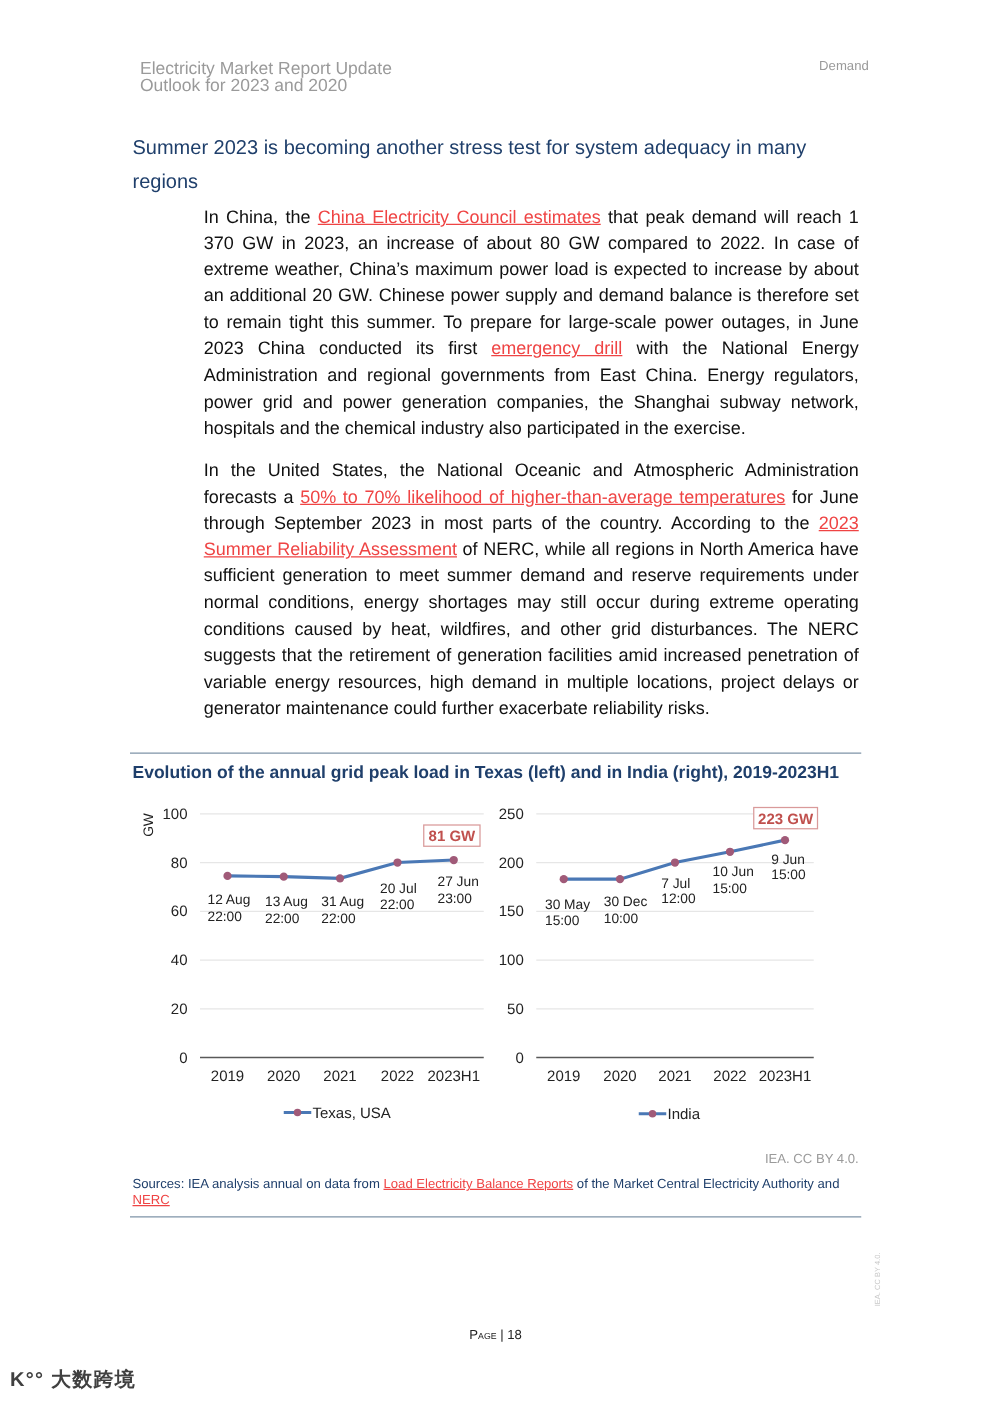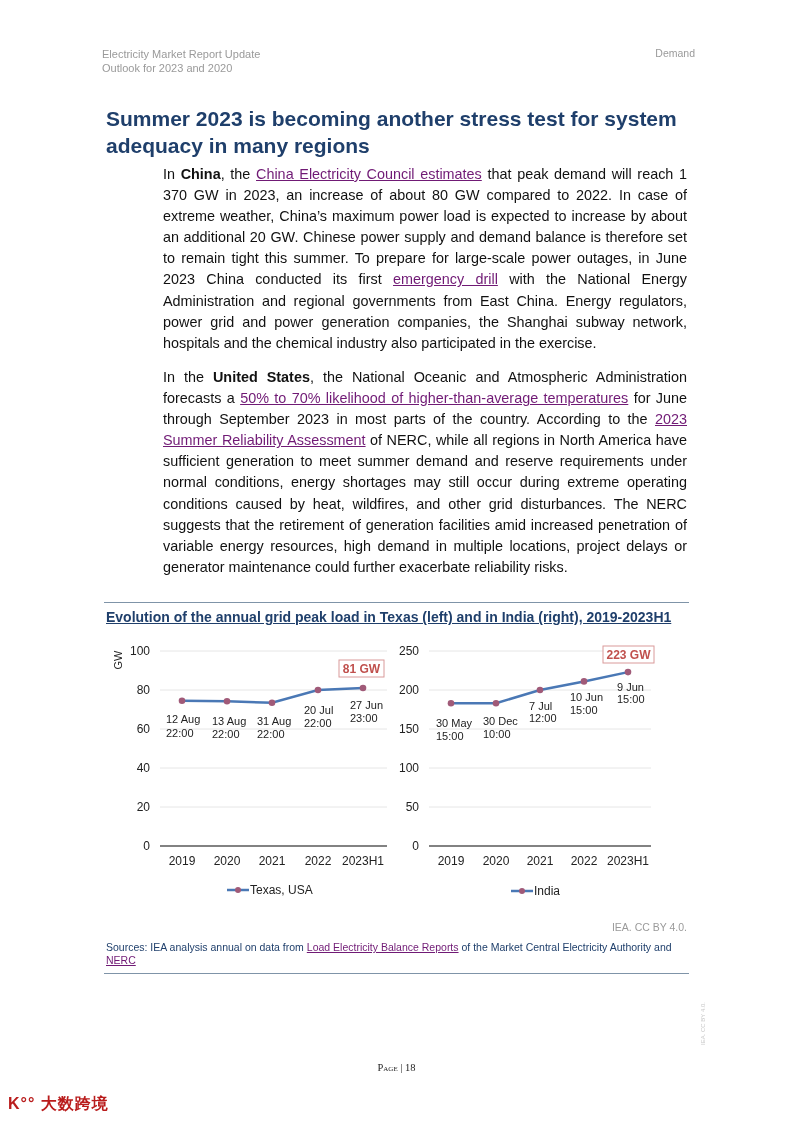--- a/index.html
+++ b/index.html
@@ -1,34 +1,34 @@
 <!DOCTYPE html>
 <html><head>
 <meta charset="utf-8">
 <style>
   html, body { margin: 0; padding: 0; background: #ffffff; }
   body { width: 793px; height: 1122px; position: relative; overflow: hidden; font-family: "Liberation Sans", sans-serif; color: #111; }
-  .hdr-left { position: absolute; left: 102px; top: 47px; font-size: 11px; line-height: 14px; color: #9a9a9a; }
+  .hdr-left { position: absolute; left: 112px; top: 47px; font-size: 14px; line-height: 14px; color: #9a9a9a; }
   .hdr-right { position: absolute; right: 98px; top: 47px; font-size: 10.5px; color: #9a9a9a; }
-  .title { position: absolute; left: 106px; top: 105px; width: 590px; font-size: 21px; line-height: 27px; font-weight: bold; color: #1f3f6b; margin: 0; }
+  .title { position: absolute; left: 106px; top: 105px; width: 590px; font-size: 16px; line-height: 27px; font-weight: normal; color: #1f3f6b; margin: 0; }
   .para { position: absolute; left: 163px; width: 524px; font-size: 14.4px; line-height: 21.1px; text-align: justify; margin: 0; color: #111; }
-  .para b { font-weight: bold; }
-  .para a, .sources a { color: #701a75; }
+  .para b { font-weight: normal; }
+  .para a, .sources a { color: #ef4444; }
   .p1 { top: 164px; }
   .p2 { top: 367px; }
   .rule { position: absolute; left: 104px; width: 585px; height: 1px; background: #7f94a8; }
-  .fig-title { position: absolute; left: 106px; top: 609px; font-size: 14px; font-weight: bold; color: #1f3f6b; text-decoration: underline; }
+  .fig-title { position: absolute; left: 106px; top: 609px; font-size: 14px; font-weight: bold; color: #1f3f6b; }
   .chart { position: absolute; top: 640px; }
   .chart svg text { font-family: "Liberation Sans", sans-serif; }
   .credit { position: absolute; right: 106px; top: 921px; font-size: 10.5px; color: #9a9a9a; }
   .sources { position: absolute; left: 106px; top: 941px; width: 585px; font-size: 10.5px; line-height: 13px; color: #1f3f6b; }
-  .page-no { position: absolute; left: 0; width: 793px; top: 1062px; text-align: center; font-size: 10.5px; color: #222; font-family: Liberation Serif, serif; }
+  .page-no { position: absolute; left: 0; width: 793px; top: 1062px; text-align: center; font-size: 10.5px; color: #222; }
   .page-no .sc { font-variant: small-caps; }
   .side-credit { position: absolute; left: 700px; top: 1045px; transform: rotate(-90deg); transform-origin: left top; font-size: 6px; color: #c8c8c8; white-space: nowrap; }
-  .watermark { position: absolute; left: 8px; top: 1094px; font-size: 16px; color: #b91c1c; font-weight: bold; letter-spacing: 1px; text-align: center; }
+  .watermark { position: absolute; left: 8px; top: 1094px; font-size: 16px; color: #404040; font-weight: bold; letter-spacing: 1px; text-align: center; }
 </style>
 </head>
 <body>
 
 <div class="hdr-left">
   <div>Electricity Market Report Update</div>
   <div>Outlook for 2023 and 2020</div>
 </div>
 <div class="hdr-right">Demand</div>
 

